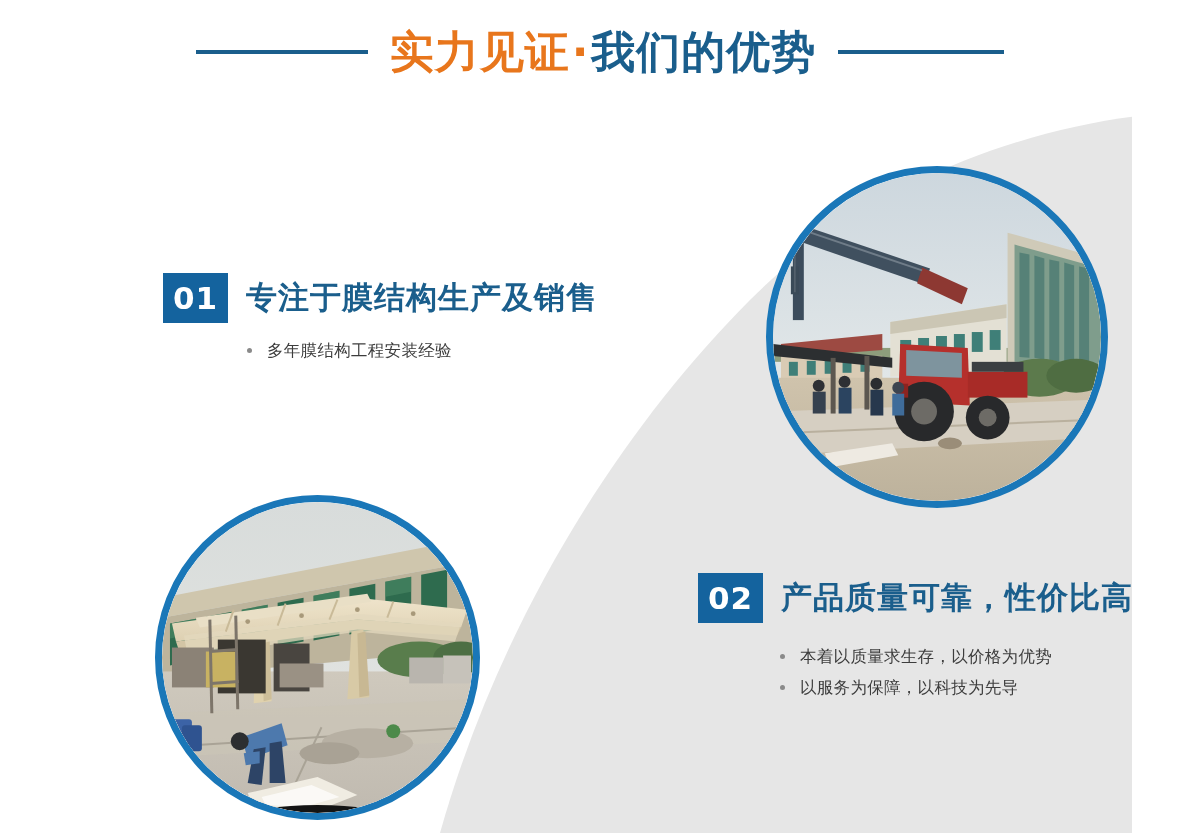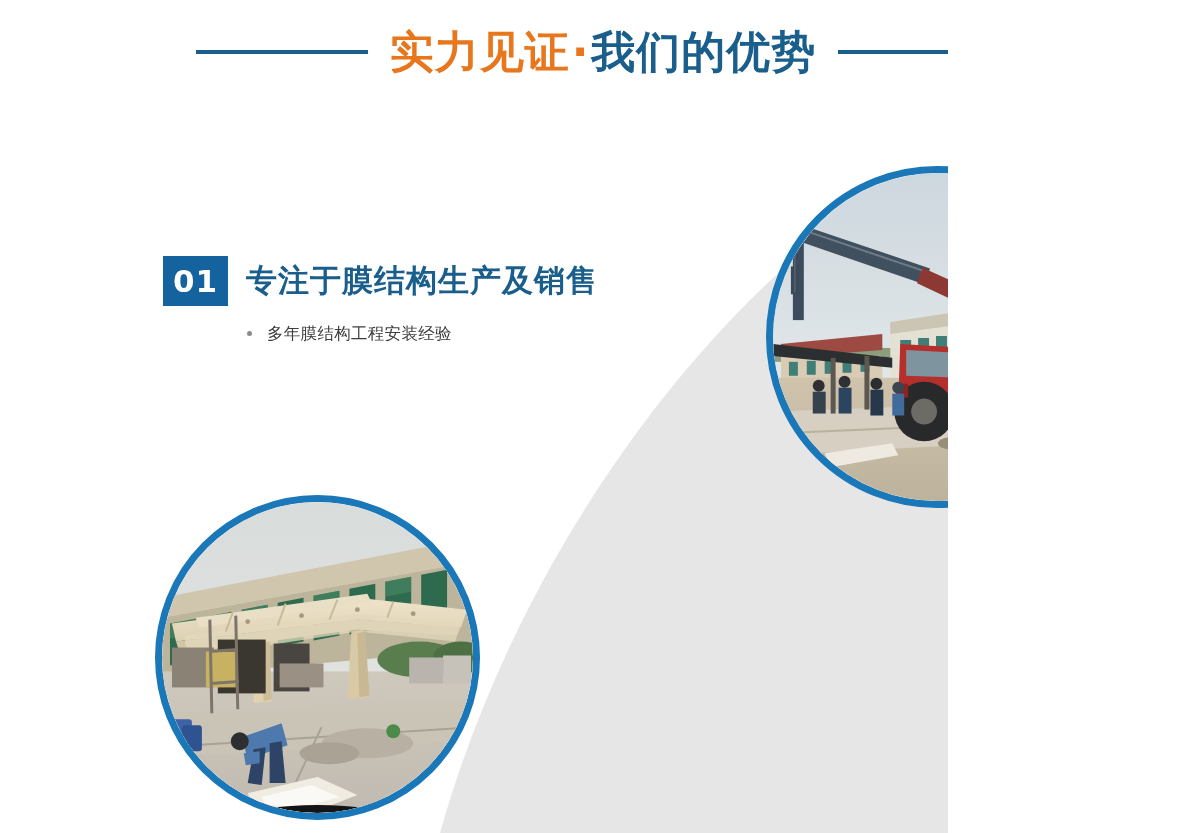--- a/index.html
+++ b/index.html
@@ -9,21 +9,21 @@
   body {
     width: 1200px;
     height: 833px;
     background: #ffffff;
     font-family: "Liberation Sans", "DejaVu Sans", sans-serif;
     overflow: hidden;
   }
 
   #page {
     position: relative;
-    width: 948px;
+    width: 1132px;
     height: 833px;
     background: #ffffff;
     overflow: hidden;
   }
 
   
   .bg-curve {
     position: absolute;
     left: 0;
     top: 0;
@@ -122,21 +122,21 @@
     content: "";
     position: absolute;
     left: 4px;
     top: 13px;
     width: 5px;
     height: 5px;
     border-radius: 50%;
     background: #8a8a8a;
   }
 
-  #feature-01 { left: 163px; top: 256px; }
+  #feature-01 { left: 163px; top: 273px; }
   #feature-01 .bullets { margin-top: 12px; margin-left: 80px; width: 430px; }
 
   #feature-02 { left: 698px; top: 573px; }
   #feature-02 .bullets { margin-top: 18px; margin-left: 78px; width: 340px; }
 
   
   .photo-circle {
     position: absolute;
     border-radius: 50%;
     border: 7px solid #1a77b8;
@@ -406,14 +406,24 @@
   <div class="feature" id="feature-01">
     <div class="feature-head">
       <div class="num-badge">01</div>
       <div class="feature-title">专注于膜结构生产及销售</div>
     </div>
     <ul class="bullets">
       <li>多年膜结构工程安装经验</li>
     </ul>
   </div>
 
+  <div class="feature" id="feature-02">
+    <div class="feature-head">
+      <div class="num-badge">02</div>
+      <div class="feature-title">产品质量可靠，性价比高</div>
+    </div>
+    <ul class="bullets">
+      <li>本着以质量求生存，以价格为优势</li>
+      <li>以服务为保障，以科技为先导</li>
+    </ul>
+  </div>
 
 </div>
 
 </body></html>

